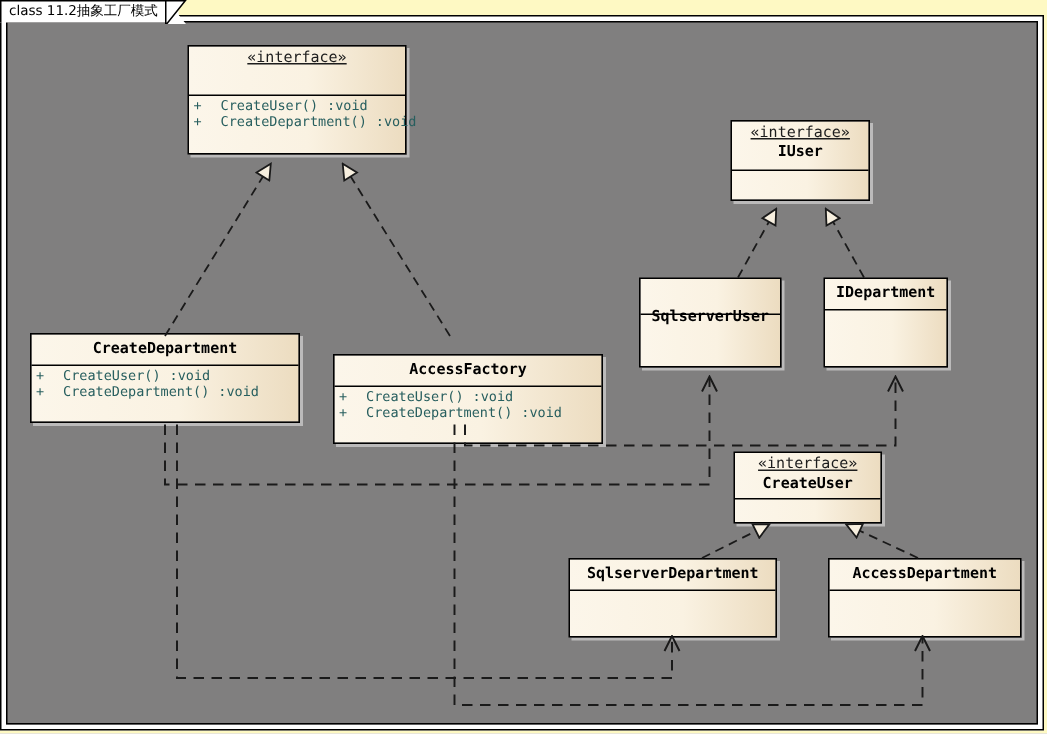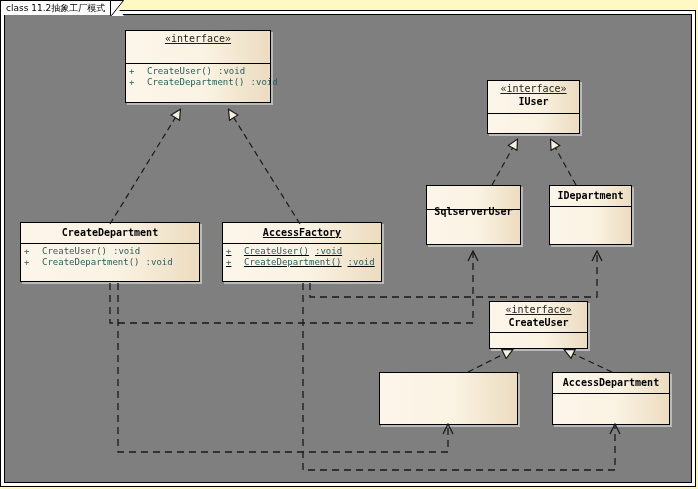--- a/index.html
+++ b/index.html
@@ -267,21 +267,21 @@
         <span class="ret">:void</span>
       </div>
       <div class="member">
         <span class="vis">+</span>
         <span class="sig">CreateDepartment()</span>
         <span class="ret">:void</span>
       </div>
     </div>
   </div>
 
-  <div class="uml-box" style="left:222px; top:222px; width:160px; height:60px;text-decoration:underline;">
+  <div class="uml-box" style="left:222px; top:236px; width:180px; height:60px;">
     <div class="uml-head" style="height:21px; padding-top:3px;">
       <div class="cls-name">AccessFactory</div>
     </div>
     <div class="uml-body">
       <div class="member">
         <span class="vis">+</span>
         <span class="sig">CreateUser()</span>
         <span class="ret">:void</span>
       </div>
       <div class="member">
@@ -294,23 +294,26 @@
 
   <div class="uml-box" style="left:489px; top:301px; width:99px; height:48px;">
     <div class="uml-head" style="height:31px;">
       <div class="stereotype">«interface»</div>
       <div class="cls-name">CreateUser</div>
     </div>
     <div class="uml-body"></div>
   </div>
 
   <div class="uml-box" style="left:379px; top:372px; width:139px; height:53px;">
-    <div class="uml-body"></div>
-  </div>
-
-  <div class="uml-box" style="left:552px; top:372px; width:118px; height:53px;">
+    <div class="uml-head" style="height:21px; padding-top:3px;">
+      <div class="cls-name">SqlserverDepartment</div>
+    </div>
+    <div class="uml-body"></div>
+  </div>
+
+  <div class="uml-box" style="left:552px; top:372px; width:129px; height:53px;">
     <div class="uml-head" style="height:21px; padding-top:3px;">
       <div class="cls-name">AccessDepartment</div>
     </div>
     <div class="uml-body"></div>
   </div>
 
 </div>
 
 </body></html>

